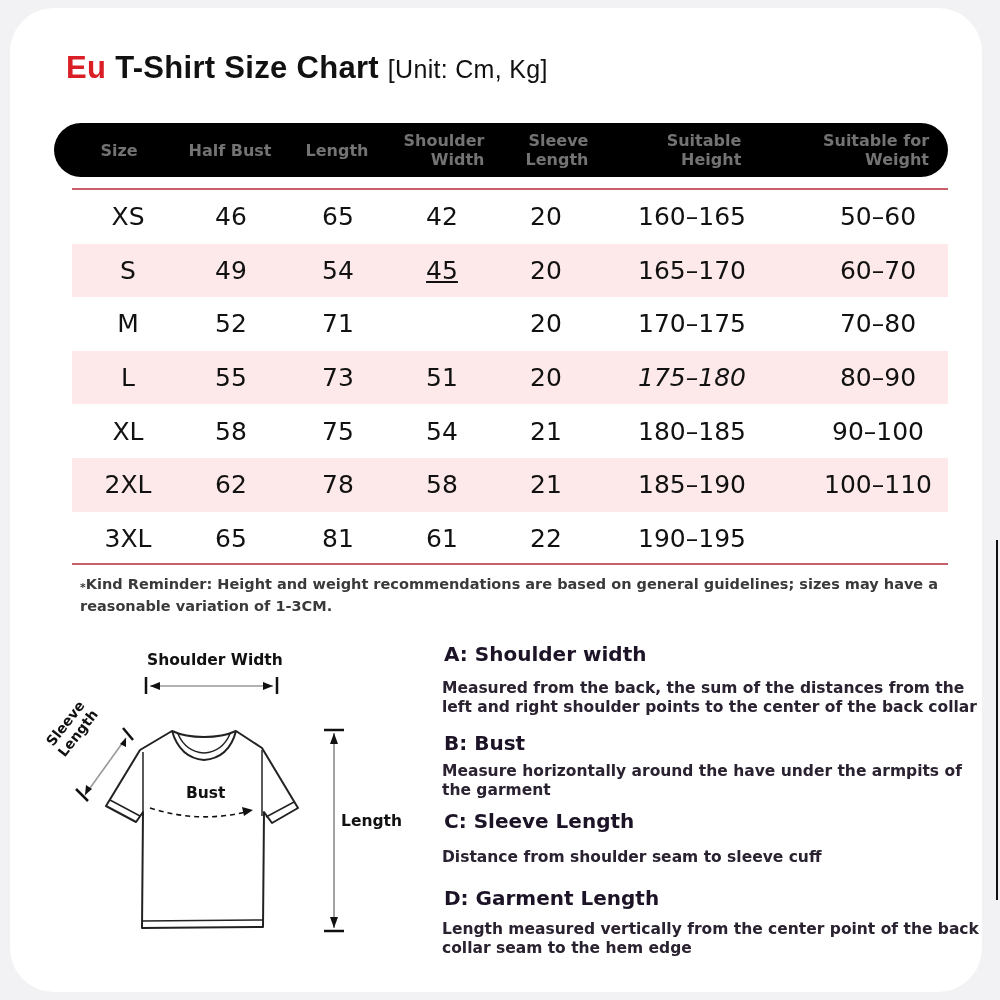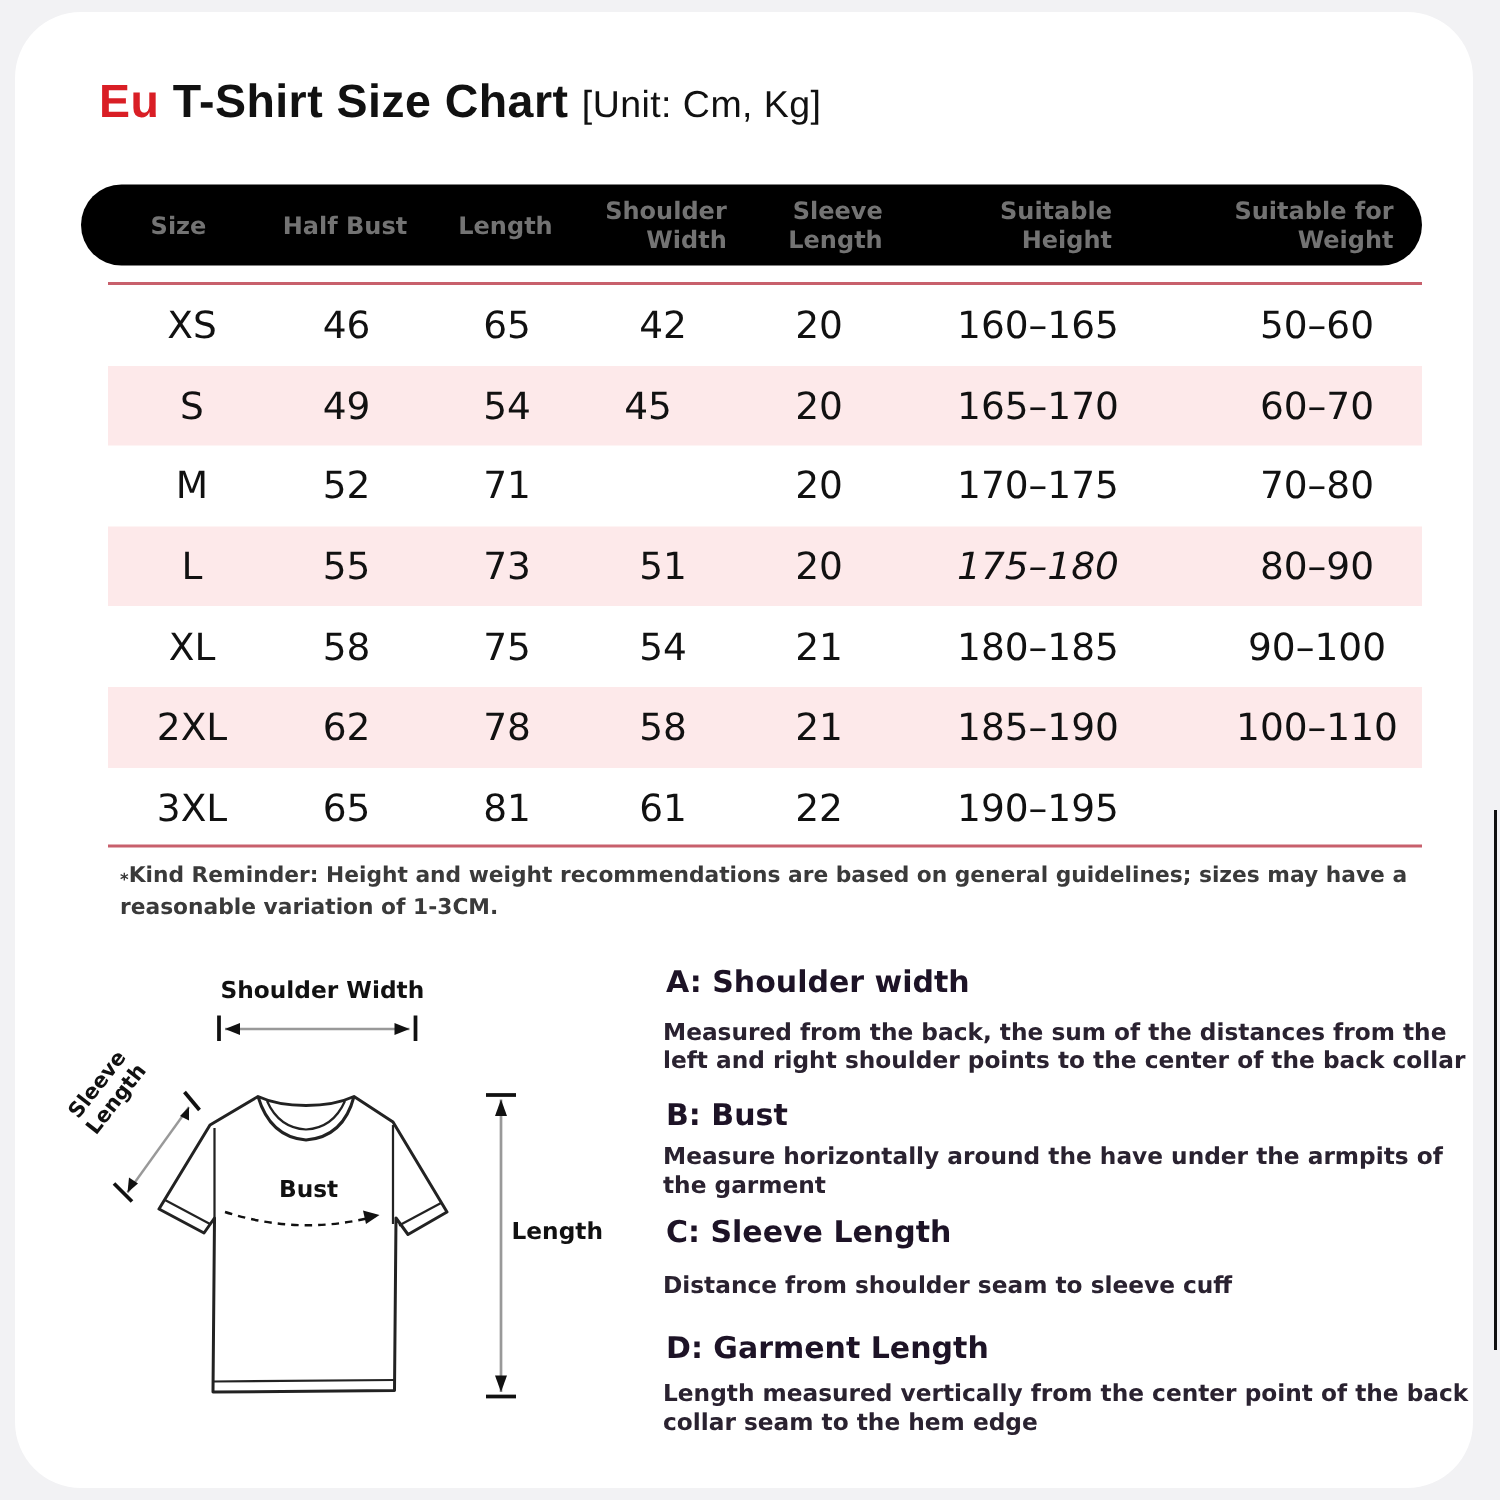--- a/index.html
+++ b/index.html
@@ -58,21 +58,21 @@
       <div class="cell" style="left: 214px; width: 104px;">65</div>
       <div class="cell" style="left: 318px; width: 104px;">42</div>
       <div class="cell" style="left: 420px; width: 108px;">20</div>
       <div class="cell" style="left: 520px; width: 200px;">160–165</div>
       <div class="cell" style="left: 716px; width: 180px;">50–60</div>
     </div>
     <div class="row alt" style="top: 243.6px;">
       <div class="cell" style="left: 0px; width: 112px;">S</div>
       <div class="cell" style="left: 112px; width: 94px;">49</div>
       <div class="cell" style="left: 214px; width: 104px;">54</div>
-      <div class="cell" style="left: 308px; width: 104px;">45</div>
+      <div class="cell" style="left: 318px; width: 104px; text-decoration: underline;">45</div>
       <div class="cell" style="left: 420px; width: 108px;">20</div>
       <div class="cell" style="left: 520px; width: 200px;">165–170</div>
       <div class="cell" style="left: 716px; width: 180px;">60–70</div>
     </div>
     <div class="row" style="top: 297.2px;">
       <div class="cell" style="left: 0px; width: 112px;">M</div>
       <div class="cell" style="left: 112px; width: 94px;">52</div>
       <div class="cell" style="left: 214px; width: 104px;">71</div>
       <div class="cell" style="left: 318px; width: 104px; margin-top: 39px;">48</div>
       <div class="cell" style="left: 420px; width: 108px;">20</div>

